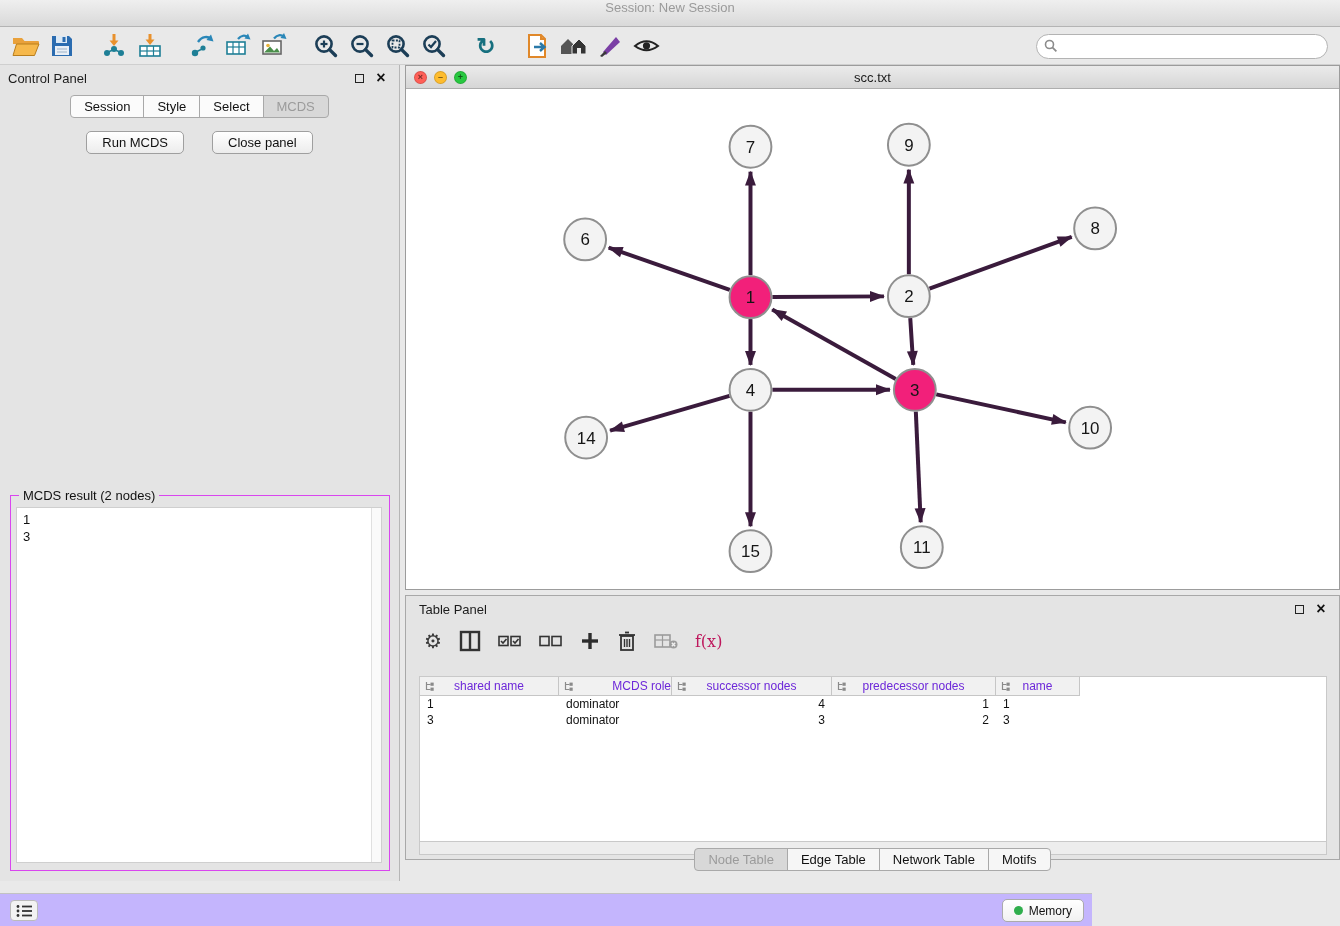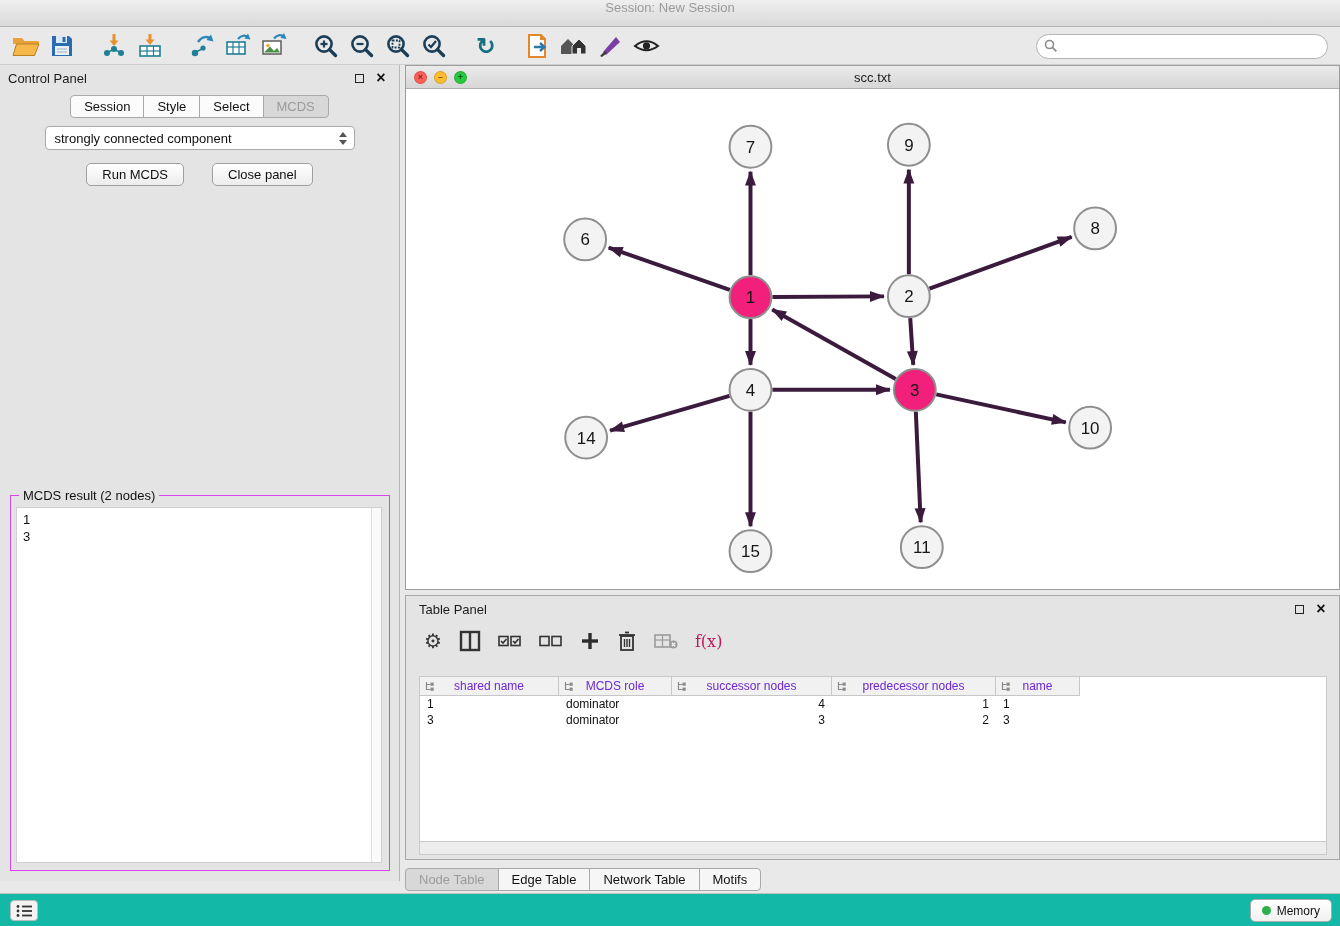--- a/index.html
+++ b/index.html
@@ -74,26 +74,26 @@
 
   .tblwrap{position:absolute;left:13px;top:80px;width:908px;height:165px;background:#fff;border:1px solid #c9c9c9;border-bottom:none;overflow:hidden}
   .thead{display:flex}
   .th{position:relative;height:19px;background:#f1f1f1;border-right:1px solid #c6c6c6;border-bottom:1px solid #c6c6c6;
     display:flex;align-items:center;justify-content:center;font-size:12px;color:#6d28d9;flex:none}
   .th svg{position:absolute;left:4px;top:4px}
   .tr{display:flex;height:16px}
   .td{flex:none;font-size:12px;color:#111;line-height:16px;padding:0 7px;white-space:nowrap;overflow:hidden}
   .hscroll{position:absolute;left:13px;top:245px;width:908px;height:14px;background:#ededed;border:1px solid #c9c9c9}
 
-  .bottomtabs{position:absolute;left:405px;top:868px;width:935px;display:flex;}
+  .bottomtabs{position:absolute;left:405px;top:848px;width:935px;display:flex;justify-content:center}
   .bottomtabs .ui-tab{background:#f6f6f6}
   .bottomtabs .ui-tab.active{background:#d8d8d8;color:#9b9b9b}
 
   
-  .statusbar{position:absolute;left:0;top:893px;width:1340px;height:33px;background:#14b8a6;border-top:1px solid #c2c2c2}
+  .statusbar{position:absolute;left:0;top:893px;width:1092px;height:33px;background:#c4b5fd;border-top:1px solid #c2c2c2}
   .listbtn{position:absolute;left:10px;top:6px;width:28px;height:21px;border:1px solid #bbb;border-radius:4px;
     background:#f3f3f3;display:flex;align-items:center;justify-content:center}
   .membtn{position:absolute;right:8px;top:5px;height:23px;display:flex;align-items:center;gap:6px;
     background:linear-gradient(#ffffff,#f1f1f1);border:1px solid #ababab;border-radius:5px;padding:0 11px;font-size:12px;color:#111}
   .memdot{width:9px;height:9px;border-radius:50%;background:#2fae4c}
 </style>
 </head>
 <body>
 
 <div class="titlebar">
@@ -248,27 +248,20 @@
     <span class="wbtn">
         <span class="closex">×</span>
       </span>
   </div>
   <div class="tabrow" id="cp-tabs">
       <div class="ui-tab">Session</div>
       <div class="ui-tab">Style</div>
       <div class="ui-tab">Select</div>
       <div class="ui-tab active">MCDS</div>
     </div>
-  <div class="select">
-    <span>strongly connected component</span>
-    <span class="arrows">
-        <span class="arr-up"></span>
-        <span class="arr-dn"></span>
-      </span>
-  </div>
   <div class="btnrow">
     <button class="btn">Run MCDS</button>
     <button class="btn">Close panel</button>
   </div>
   <div class="resultbox">
     <span class="legend">MCDS result (2 nodes)</span>
     <div class="result-inner">
       <div class="result-lines" id="result-lines">
           <div>1</div>
           <div>3</div>
@@ -410,21 +403,21 @@
   <div class="tblwrap">
     <div class="thead" id="tbl-header">
         <div class="th" style="width: 139px;">
           <svg width="11" height="11" viewBox="0 0 11 11">
             <path d="M2.5 1 v8 M2.5 3.5 h4 M2.5 8.5 h4" stroke="#8a8a8a" stroke-width="1.2" fill="none"></path>
             <rect x="6.5" y="1.6" width="3.2" height="3.2" fill="#8a8a8a"></rect>
             <rect x="6.5" y="6.6" width="3.2" height="3.2" fill="#8a8a8a"></rect>
           </svg>
           <span class="th-label">shared name</span>
         </div>
-        <div class="th" style="width: 113px;">
+        <div class="th" style="width: 113px; justify-content: flex-end;">
           <svg width="11" height="11" viewBox="0 0 11 11">
             <path d="M2.5 1 v8 M2.5 3.5 h4 M2.5 8.5 h4" stroke="#8a8a8a" stroke-width="1.2" fill="none"></path>
             <rect x="6.5" y="1.6" width="3.2" height="3.2" fill="#8a8a8a"></rect>
             <rect x="6.5" y="6.6" width="3.2" height="3.2" fill="#8a8a8a"></rect>
           </svg>
           <span class="th-label">MCDS role</span>
         </div>
         <div class="th" style="width: 160px;">
           <svg width="11" height="11" viewBox="0 0 11 11">
             <path d="M2.5 1 v8 M2.5 3.5 h4 M2.5 8.5 h4" stroke="#8a8a8a" stroke-width="1.2" fill="none"></path>

